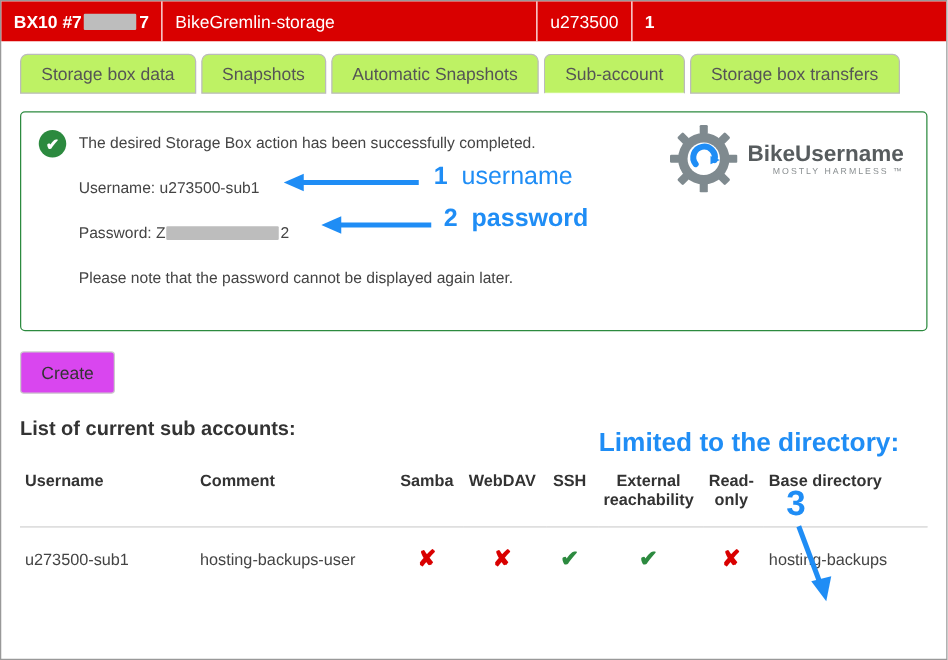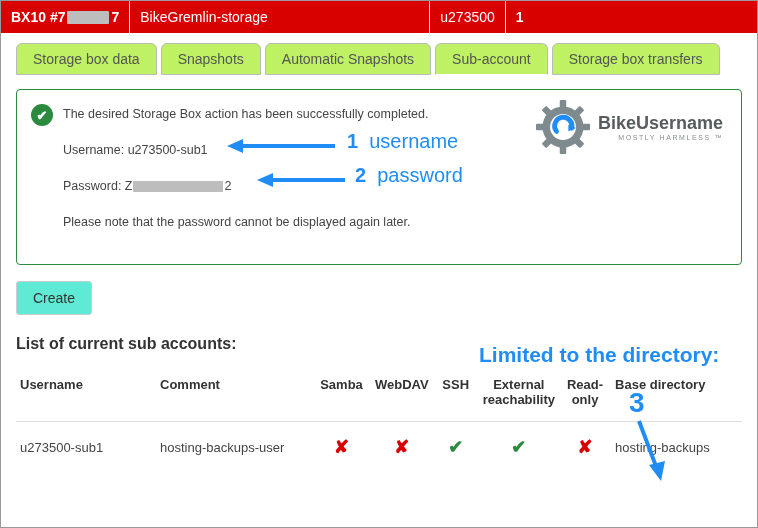--- a/index.html
+++ b/index.html
@@ -120,21 +120,21 @@
     font-size: 20px;
     font-weight: bold;
     pointer-events: none;
   }
   .annot-arrow {
     position: absolute;
     pointer-events: none;
   }
   .desc { color: #555; font-size: 14px; margin-bottom: 14px; }
   .create-btn {
-    background: #5eead4;
+    background: #d946ef;
     border: 1px solid #ccc;
     border-radius: 3px;
     padding: 8px 16px;
     font-size: 14px;
     cursor: pointer;
     color: #333;
   }
   .list-title {
     font-size: 16px;
     font-weight: bold;
@@ -248,21 +248,21 @@
     </svg>
     <div class="annot" style="left:330px; top:40px;">
       <span>1</span>&nbsp;&nbsp;<span style="font-weight:normal;">username</span>
     </div>
 
     <svg class="annot-arrow" style="left:240px; top:78px;" width="90" height="24">
       <line x1="88" y1="12" x2="12" y2="12" stroke="#1f8df5" stroke-width="4"></line>
       <polygon points="0,12 16,5 16,19" fill="#1f8df5"></polygon>
     </svg>
     <div class="annot" style="left:338px; top:74px;">
-      <span>2</span>&nbsp;&nbsp;<span style="font-weight:normal;">password</span>
+      <span>2</span>&nbsp;&nbsp;<span style="font-weight:bold;">password</span>
     </div>
   </div>
 
 
   <button class="create-btn">Create</button>
 
   <h3 class="list-title">List of current sub accounts:</h3>
 
   <table class="subs">
     <thead>

